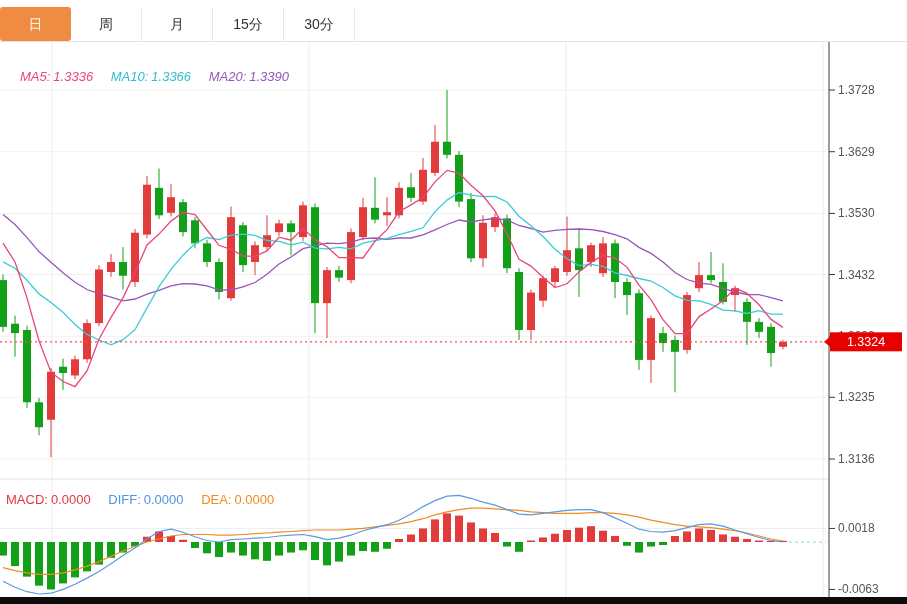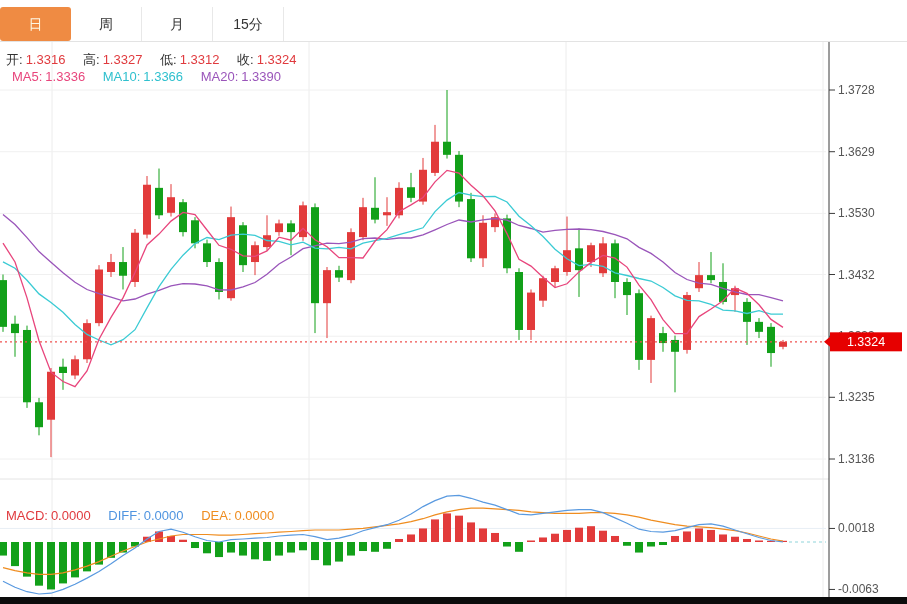--- a/index.html
+++ b/index.html
@@ -282,34 +282,29 @@
         <text x="866" y="346.31756756756783" font-size="12.5" fill="#fff" text-anchor="middle" font-family="Liberation Sans, DejaVu Sans, sans-serif">1.3324</text>
       </g>
       <rect x="0" y="597" width="907" height="7" fill="#0c0c0c"></rect>
     </svg>
 
   <div class="tabbar" id="tabbar">
       <div class="tab active">日</div>
       <div class="tab">周</div>
       <div class="tab">月</div>
       <div class="tab">15分</div>
+      <div class="tab">30分</div>
     </div>
 
-  <div class="legend" style="left:6px;top:51px;">
-    <span class="lbl">开:</span><span class="val-red lg-gap">1.3316</span>
-    <span class="lbl">高:</span><span class="val-red lg-gap">1.3327</span>
-    <span class="lbl">低:</span><span class="val-red lg-gap">1.3312</span>
-    <span class="lbl">收:</span><span class="val-red">1.3324</span>
-  </div>
-
-  <div class="legend" style="left:12px;top:69px;">
+
+  <div class="legend" style="left:20px;top:69px;font-style:italic;">
     <span class="ma5">MA5:</span><span class="ma5 lg-gap">1.3336</span>
     <span class="ma10">MA10:</span><span class="ma10 lg-gap">1.3366</span>
     <span class="ma20">MA20:</span><span class="ma20">1.3390</span>
   </div>
 
-  <div class="legend" style="left:6px;top:508px;">
+  <div class="legend" style="left:6px;top:492px;">
     <span class="macd-l">MACD:</span><span class="macd-l lg-gap">0.0000</span>
     <span class="diff-l">DIFF:</span><span class="diff-l lg-gap">0.0000</span>
     <span class="dea-l">DEA:</span><span class="dea-l">0.0000</span>
   </div>
 
 </div>
 
 </body></html>

